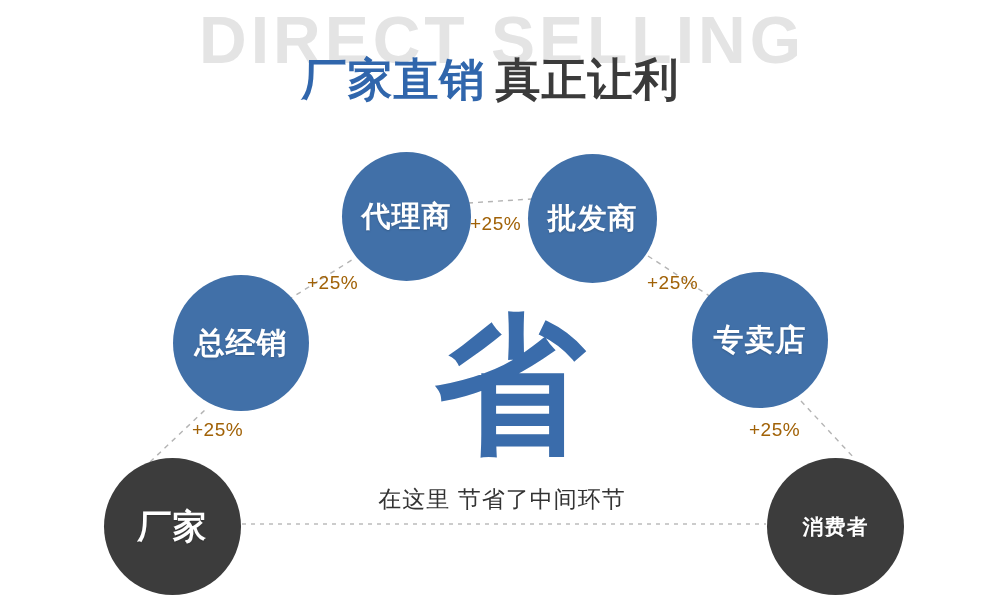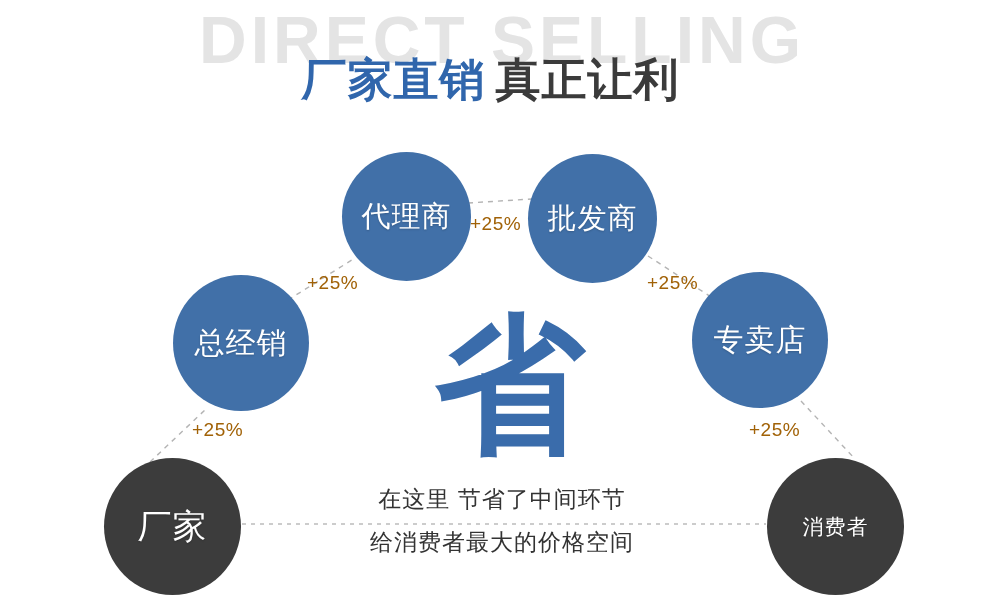--- a/index.html
+++ b/index.html
@@ -66,21 +66,21 @@
   }
 
   
   .node {
     position: absolute;
     border-radius: 50%;
     display: flex;
     align-items: center;
     justify-content: center;
     color: #ffffff;
-    font-weight: normal;
+    font-weight: bold;
     letter-spacing: 1px;
     box-sizing: border-box;
     text-shadow: 0 1px 2px rgba(0,0,0,0.18);
   }
   .node-label {
     display: block;
     white-space: nowrap;
   }
   .node.blue { background: #4170a8; }
   .node.dark { background: #3c3c3c; }
@@ -181,16 +181,15 @@
     <div class="pct" style="left:470px; top:213px;">+25%</div>
     <div class="pct" style="left:647px; top:272px;">+25%</div>
     <div class="pct" style="left:749px; top:419px;">+25%</div>
 
     <div class="center-glyph">省</div>
 
   </div>
 
   <div class="caption">
     <span class="cap-line">在这里 节省了中间环节</span>
-    <span class="cap-line">给消费者最大的价格空间</span>
   </div>
 
 </div>
 
 </body></html>

